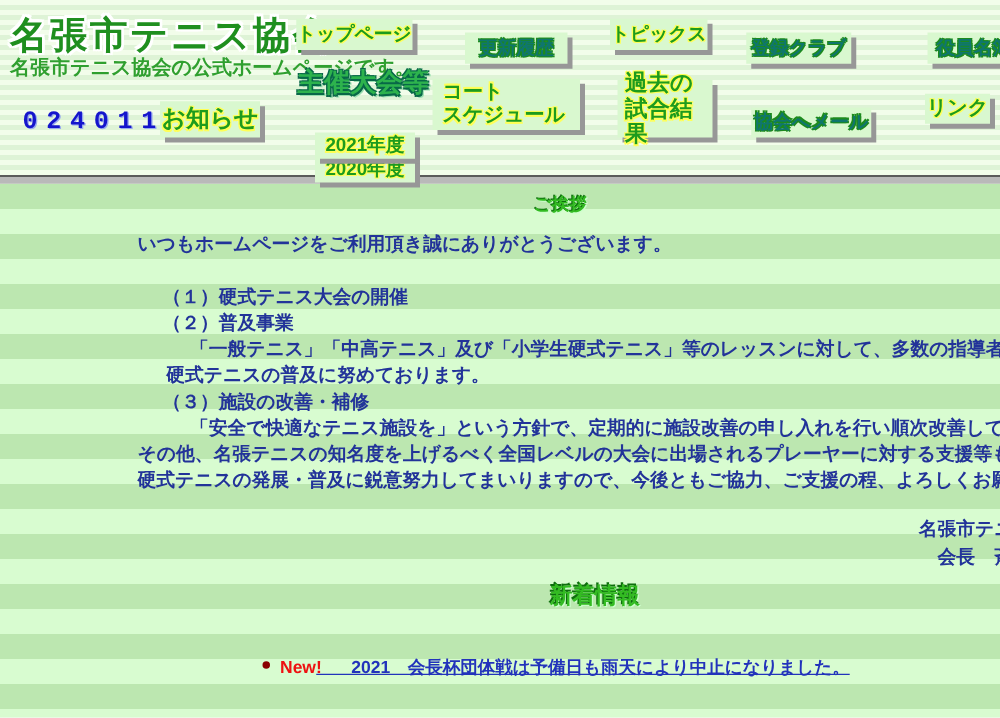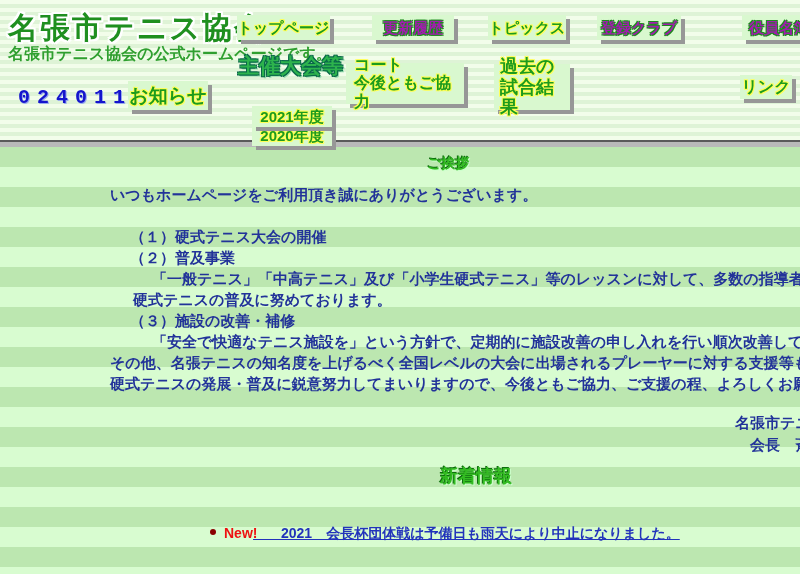--- a/index.html
+++ b/index.html
@@ -61,24 +61,25 @@
     cursor:pointer;
     line-height:1.15;
   }
   .btn-green{
     color:#1d9b1d;
     text-shadow:
       -1px -1px 0 #ffff55, 1px -1px 0 #ffff55,
       -1px  1px 0 #ffff55, 1px  1px 0 #ffff55;
   }
   .btn-yellow{
-    color:#a21caf;
+    color:#0f766e;
     text-shadow:
       -1px -1px 0 #1d8a1d, 1px -1px 0 #1d8a1d,
       -1px  1px 0 #1d8a1d, 1px  1px 0 #1d8a1d;
+    margin-top: 11px;
   }
   .heading-outline{
     font-weight:bold;color:#2db34d;
     text-shadow:
       -1px -1px 0 #086848, 1px -1px 0 #086848,
       -1px  1px 0 #086848, 1px  1px 0 #086848,
       2px 2px 0 #9adfb0;
   }
   .section-title{
     font-weight:bold;color:#33bb22;
@@ -145,28 +146,31 @@
 
   <div class="nav-btn btn-green" style="left:252px;top:81px;width:80px;height:21px;font-size:15px;margin-top:44px;">
     <span>2020年度</span>
   </div>
   <div class="nav-btn btn-green" style="left:252px;top:106px;width:80px;height:21px;font-size:15px;">
     <span>2021年度</span>
   </div>
 
   <div class="nav-btn btn-green" style="left:346px;top:63px;width:118px;height:41px;font-size:16px;flex-direction:column;align-items:flex-start;padding-left:8px;box-sizing:border-box;">
     <span>コート</span>
-    <span>今後ともご協力</span>
+    <span>スケジュール</span>
   </div>
 
   <div class="nav-btn btn-green" style="left:494px;top:64px;width:76px;height:46px;font-size:18px;flex-direction:column;align-items:flex-start;padding-left:6px;box-sizing:border-box;">
     <span>過去の</span>
     <span>試合結果</span>
   </div>
 
+  <div class="nav-btn btn-yellow" style="left:601px;top:75px;width:96px;height:24px;font-size:15px;">
+    <span>協会へメール</span>
+  </div>
 
   <div class="nav-btn btn-green" style="left:740px;top:75px;width:52px;height:24px;font-size:16px;">
     <span>リンク</span>
   </div>
 
   <div class="abs section-title" style="left:427px;top:155px;font-size:14px;">ご挨拶</div>
 
   <div class="body-line" style="left:110px;top:186px;">いつもホームページをご利用頂き誠にありがとうございます。</div>
   <div class="body-line" style="left:130px;top:228px;">（１）硬式テニス大会の開催</div>
   <div class="body-line" style="left:130px;top:249px;">（２）普及事業</div>

